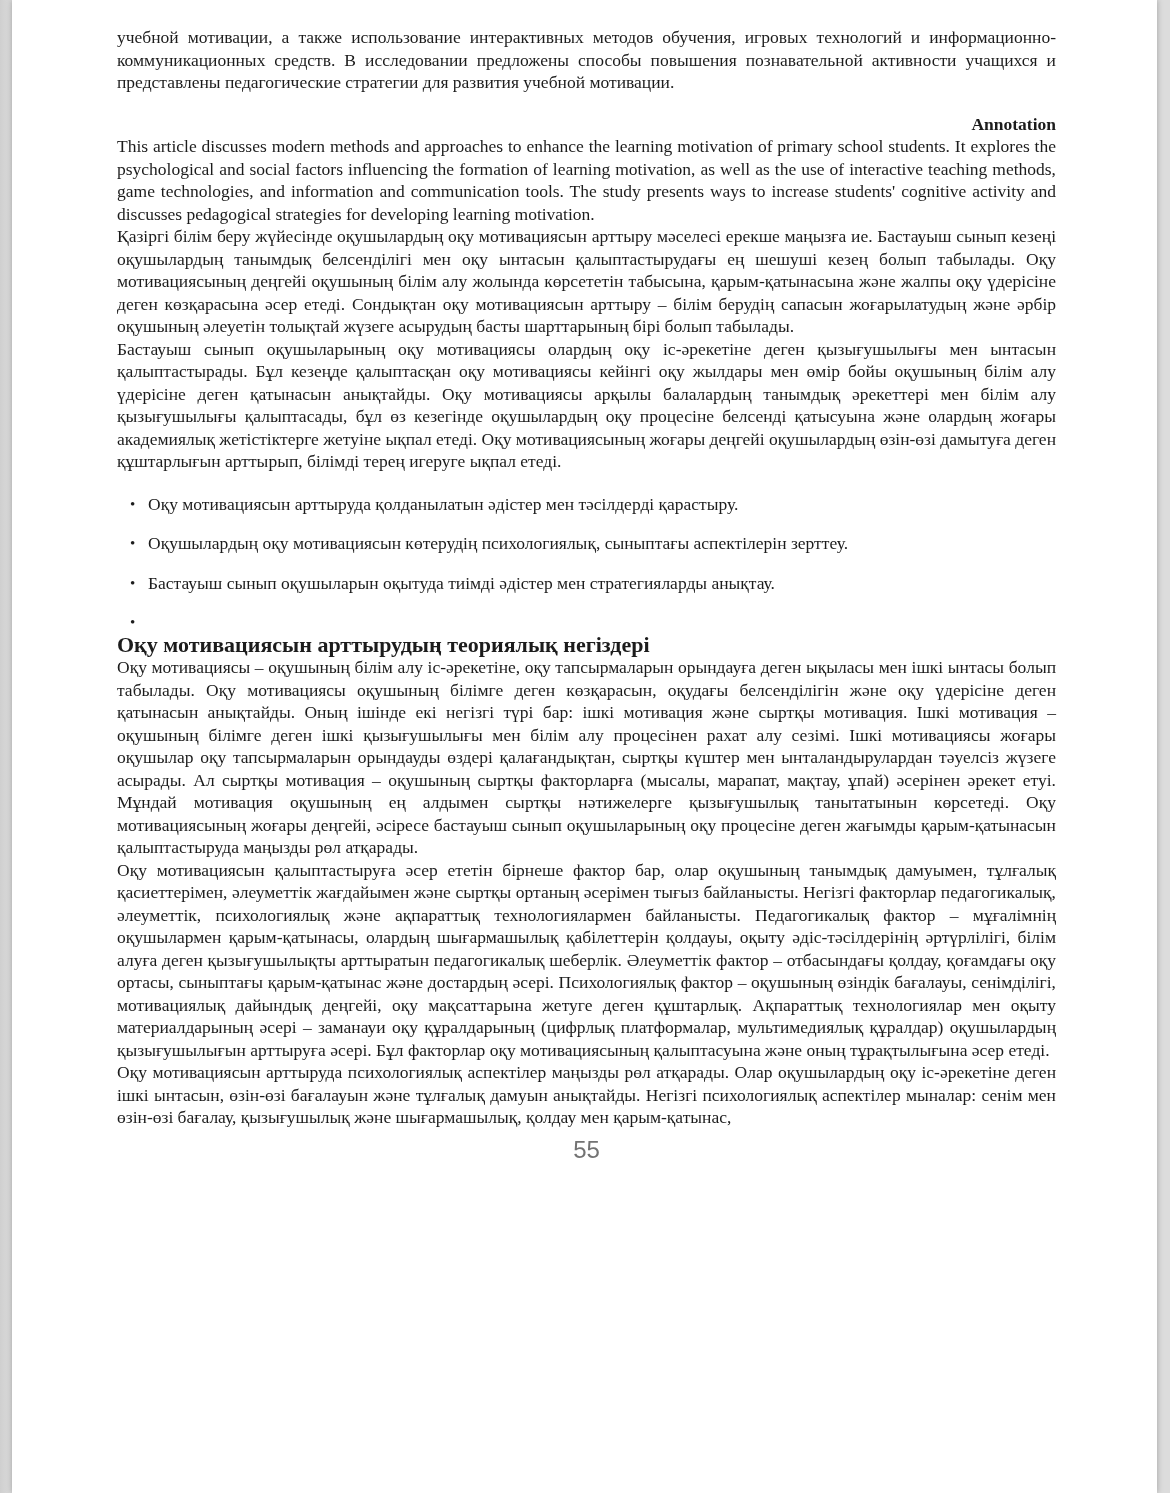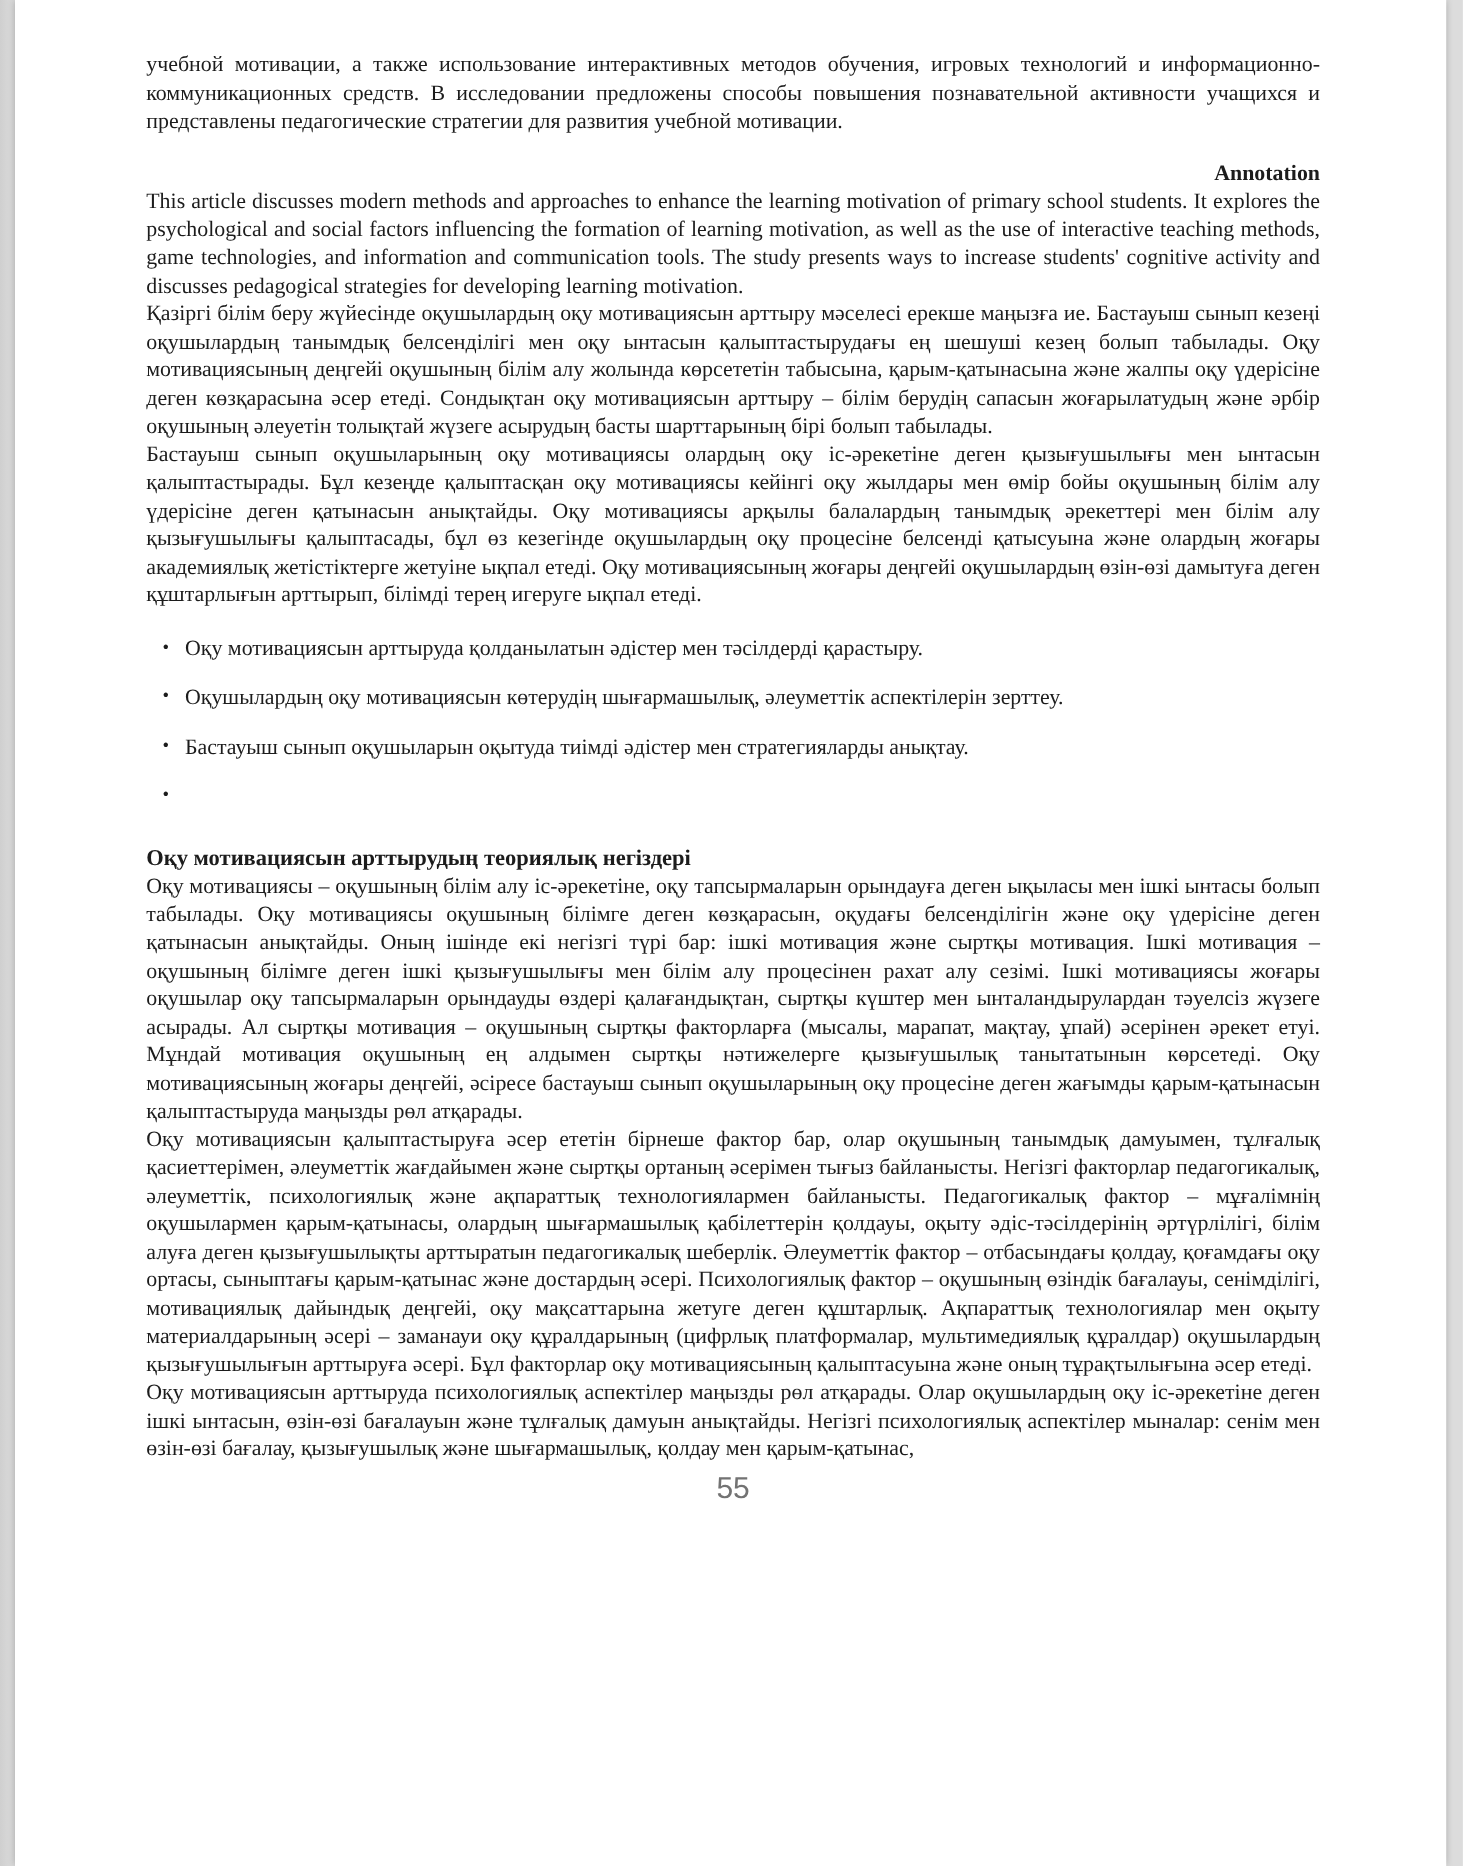--- a/index.html
+++ b/index.html
@@ -17,21 +17,21 @@
   }
   .doc-page {
     position: absolute;
     left: 12px;
     top: 0;
     width: 1145px;
     height: 1493px;
     background: #ffffff;
     box-shadow: 0 0 6px rgba(0,0,0,0.28);
     box-sizing: border-box;
-    padding: 40px 101px 0 105px;
+    padding: 26px 101px 0 105px;
     color: #1c1c1c;
   }
   .doc-page p {
     margin: 0;
     font-size: 17.5px;
     line-height: 22.5px;
     text-align: justify;
   }
   .para-ru { margin-top: 4px; }
   .annotation-heading {
@@ -55,22 +55,21 @@
     line-height: 22.5px;
   }
   .bullet-row:first-child { margin-top: 0; }
   .bullet-marker {
     width: 18px;
     flex: 0 0 18px;
     font-size: 15px;
     line-height: 22.5px;
   }
   .section-heading {
-    margin-top: 27px;
-    font-size: 18px;
+    font-size: 22px;
     line-height: 22.5px;
     font-weight: bold;
   }
   .para-theory { margin-top: 24px; }
   .para-factors { margin-top: 27px; }
   .para-psych { margin-top: 26px; }
   .page-number {
     margin-top: 7px;
     text-align: center;
     font-family: "Liberation Sans", sans-serif;
@@ -95,21 +94,21 @@
     <p class="para-formation">Бастауыш сынып оқушыларының оқу мотивациясы олардың оқу іс-әрекетіне деген қызығушылығы мен ынтасын қалыптастырады. Бұл кезеңде қалыптасқан оқу мотивациясы кейінгі оқу жылдары мен өмір бойы оқушының білім алу үдерісіне деген қатынасын анықтайды. Оқу мотивациясы арқылы балалардың танымдық әрекеттері мен білім алу қызығушылығы қалыптасады, бұл өз кезегінде оқушылардың оқу процесіне белсенді қатысуына және олардың жоғары академиялық жетістіктерге жетуіне ықпал етеді. Оқу мотивациясының жоғары деңгейі оқушылардың өзін-өзі дамытуға деген құштарлығын арттырып, білімді терең игеруге ықпал етеді.</p>
 
 
     <div class="objectives">
       <div class="bullet-row">
         <span class="bullet-marker">•</span>
         <span class="bullet-text">Оқу мотивациясын арттыруда қолданылатын әдістер мен тәсілдерді қарастыру.</span>
       </div>
       <div class="bullet-row">
         <span class="bullet-marker">•</span>
-        <span class="bullet-text">Оқушылардың оқу мотивациясын көтерудің шығармашылық, әлеуметтік аспектілерін зерттеу.</span>
+        <span class="bullet-text">Оқушылардың оқу мотивациясын көтерудің психологиялық, сыныптағы аспектілерін зерттеу.</span>
       </div>
       <div class="bullet-row">
         <span class="bullet-marker">•</span>
         <span class="bullet-text">Бастауыш сынып оқушыларын оқытуда тиімді әдістер мен стратегияларды анықтау.</span>
       </div>
       <div class="bullet-row">
         <span class="bullet-marker">•</span>
       </div>
     </div>
 

